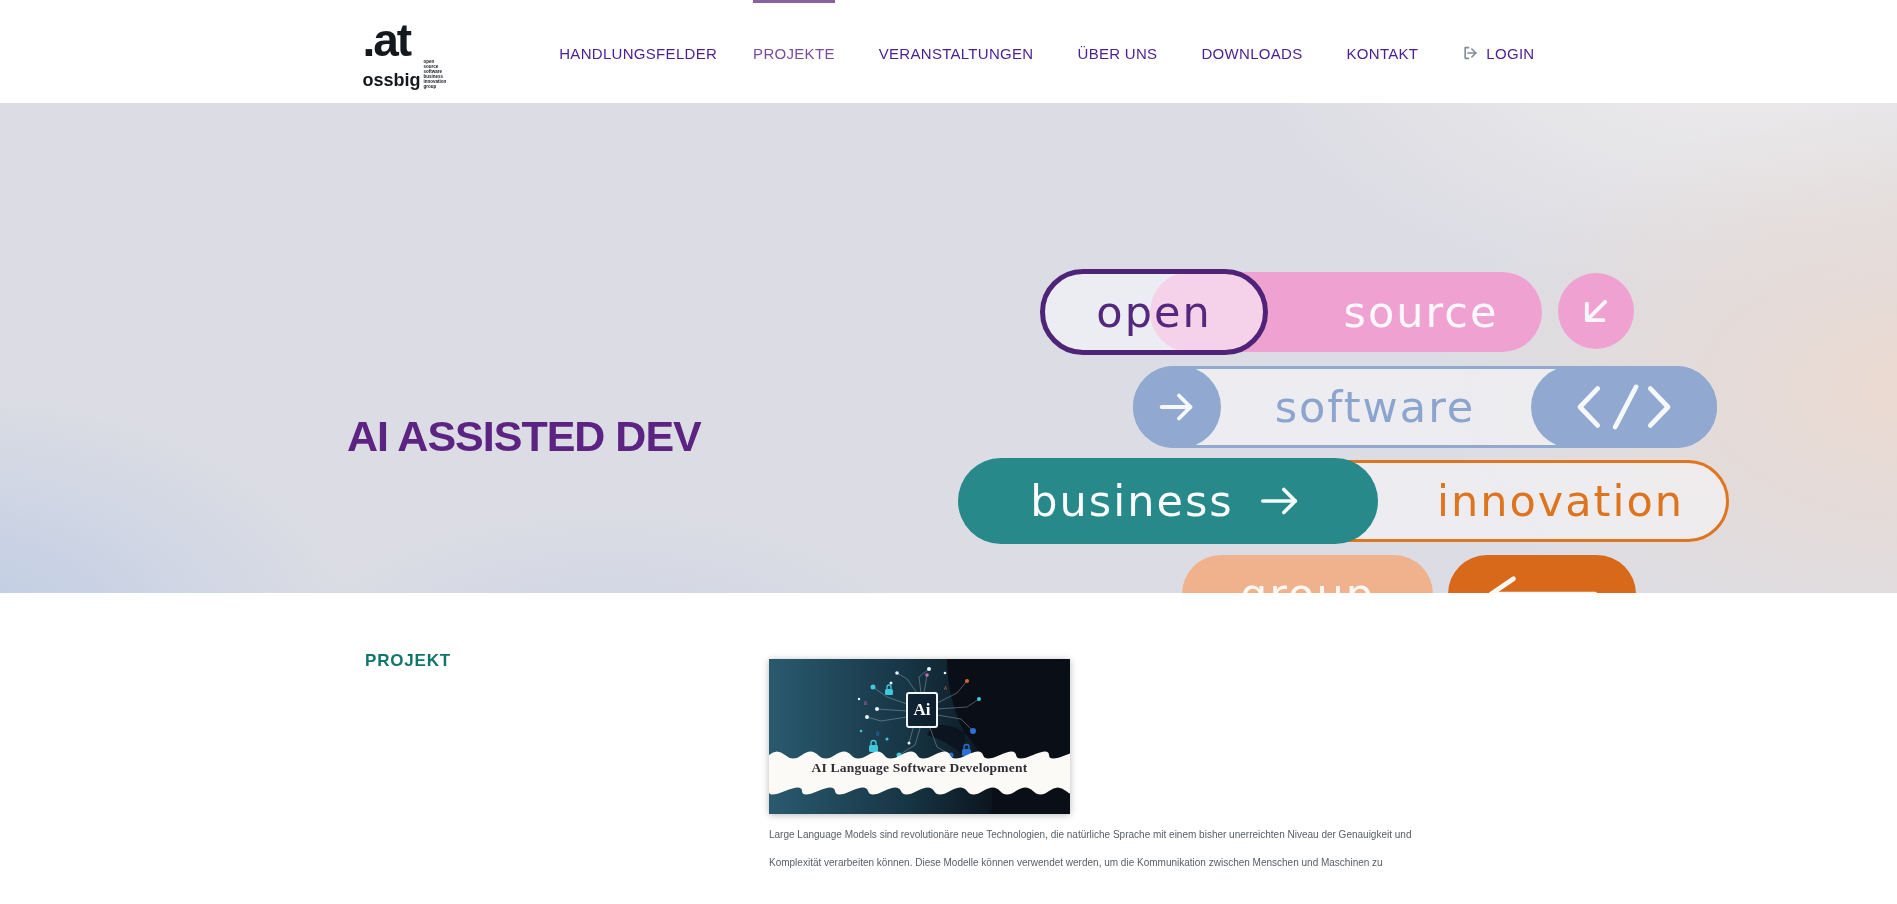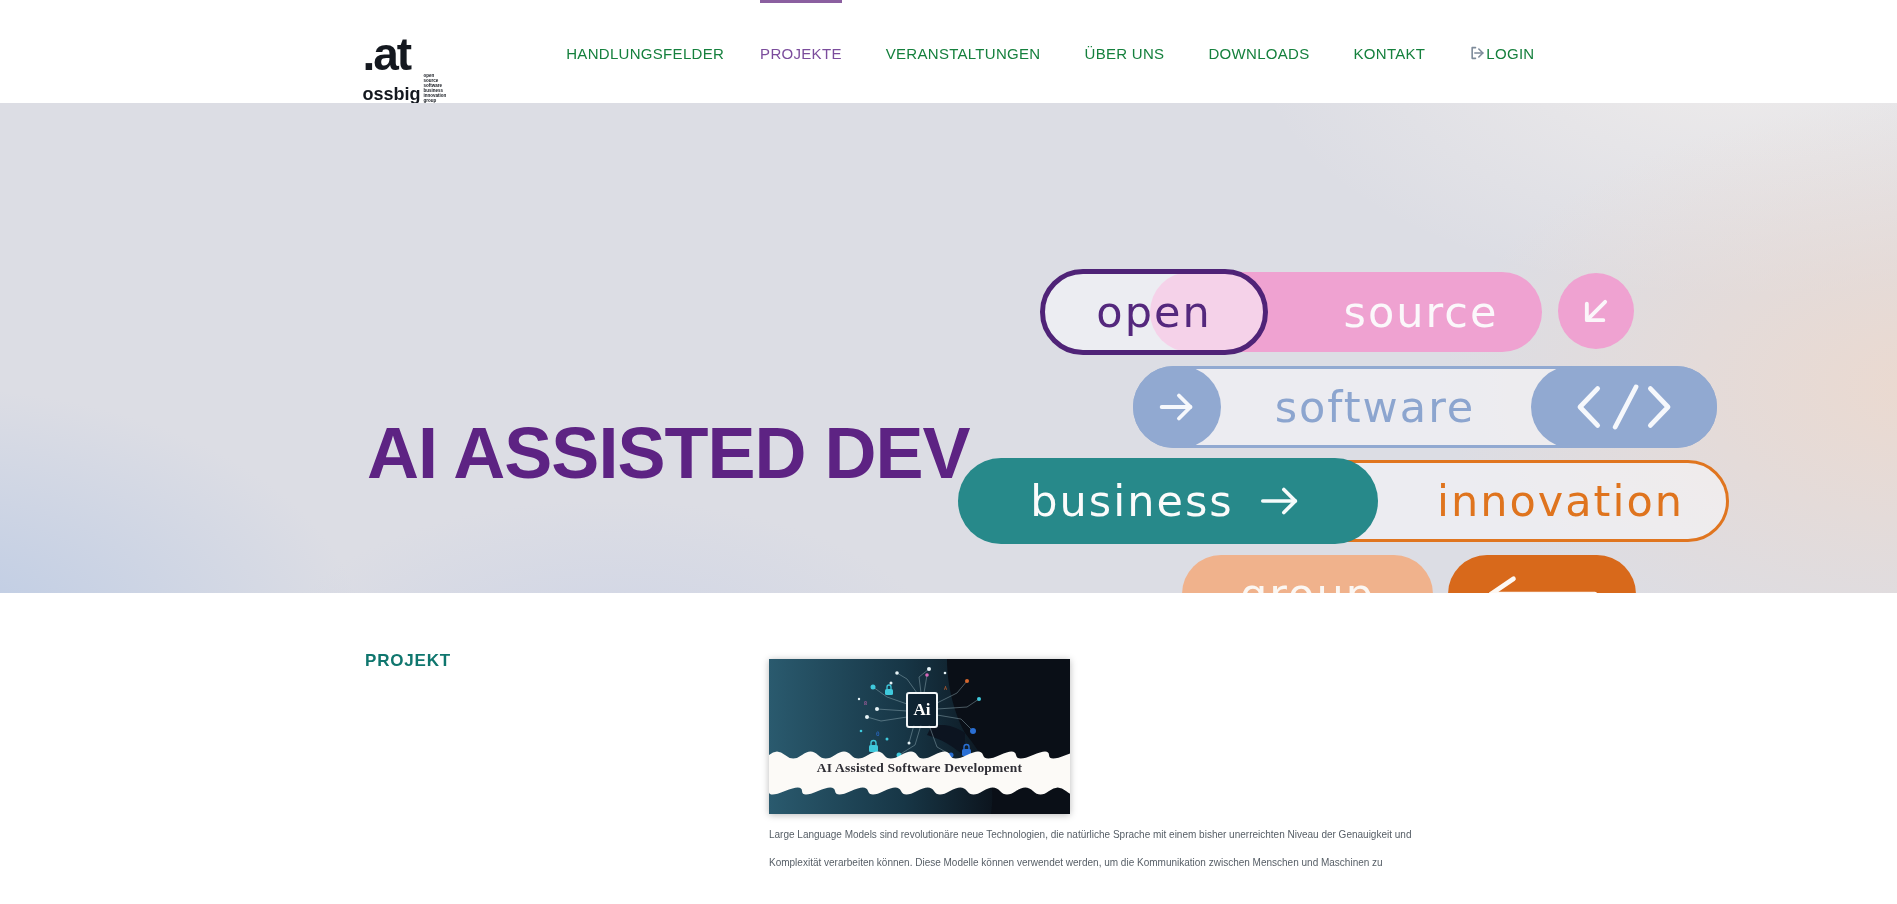--- a/index.html
+++ b/index.html
@@ -3,46 +3,46 @@
 <meta charset="utf-8">
 <style>
   * { margin:0; padding:0; box-sizing:border-box; }
   html,body { width:1897px; height:904px; overflow:hidden; background:#fff;
               font-family:"Liberation Sans", sans-serif; }
   .page { position:relative; width:1897px; height:904px; }
 
   
   header { position:relative; height:103px; background:#fff; }
   .header-inner { position:relative; width:1172px; height:103px; margin:0 auto;
-                  display:flex; align-items:flex-end; justify-content:space-between; }
+                  display:flex; align-items:center; justify-content:space-between; }
   .logo { display:block; cursor:pointer; text-decoration:none; color:#14181f; padding-top:6px; }
   .logo-at { font-size:46px; font-weight:bold; letter-spacing:-2px; line-height:0.9; color:#14181f; }
   .logo-row { display:flex; align-items:flex-end; margin-top:-2px; }
   .logo-ossbig { font-size:18px; font-weight:bold; letter-spacing:0px; line-height:1; color:#14181f; }
   .logo-tagline { display:inline-flex; flex-direction:column; margin-left:3px;
                   font-size:4.5px; line-height:5px; font-weight:bold; color:#14181f; }
   nav { display:flex; align-items:stretch; height:103px; }
   .nav-item { display:flex; align-items:center; height:103px; padding:0 0;
-              margin-left:44px; font-size:15px; letter-spacing:0.3px; color:#15803d;
+              margin-left:44px; font-size:15px; letter-spacing:0.3px; color:#4c1d95;
               text-decoration:none; border-top:3px solid transparent; cursor:pointer; }
   .nav-item:first-child { margin-left:0; }
   .nav-item.active { color:#7b4c9c; border-top-color:#8b5fa0;margin-left:36px; }
-  .nav-item.login { }
+  .nav-item.login { gap:7px; }
   .nav-item.login svg { display:block; }
 
   
   .hero { position:relative; height:490px;
     background-color:#dcdde4;
     background-image:
       radial-gradient(900px 520px at 102% 58%, rgba(236,217,206,0.95) 0%, rgba(236,220,211,0) 55%),
       radial-gradient(760px 440px at -4% 110%, rgba(185,201,228,0.95) 0%, rgba(188,203,228,0) 58%),
       radial-gradient(820px 420px at 92% -12%, rgba(240,237,236,0.95) 0%, rgba(239,236,235,0) 60%),
       radial-gradient(640px 330px at 32% 118%, rgba(203,210,230,0.9) 0%, rgba(204,211,230,0) 55%);
   }
-  .hero-title { position:absolute; left:367px; top:309px; font-size:72px; font-weight:bold;
+  .hero-title { position:absolute; left:347px; top:309px; font-size:43px; font-weight:bold;
                 letter-spacing:-1px; color:#5d2383; }
 
   .badges { position:absolute; inset:0; }
   .badges .pill, .badges .circ { position:absolute; display:flex; align-items:center;
         justify-content:center; font-family:"DejaVu Sans", sans-serif; font-size:43px;
         letter-spacing:2px; white-space:nowrap; }
   .b-source { left:1150px; top:169px; width:392px; height:80px; background:#efa2d1;
               border-radius:40px; color:#fbf8fb; padding-left:150px; }
   .b-open   { left:1040px; top:166px; width:228px; height:86px; background:rgba(250,250,253,0.55);
               border:5px solid #4f2377; border-radius:43px; color:#54287d; }
@@ -243,19 +243,19 @@
 
         <text x="107" y="77" font-size="6" fill="#2a6fd4" font-family="DejaVu Sans Mono, monospace">0</text>
         <text x="175" y="31" font-size="5" fill="#d7672e" font-family="DejaVu Sans Mono, monospace">A</text>
         <text x="95" y="46" font-size="5" fill="#d667b8" font-family="DejaVu Sans Mono, monospace">8</text>
 
         <path fill="#fcfaf7" d="M0,96 Q8,89 16,96 T33,96 T49,96 T66,96 T82,96 T99,96 T115,96 T132,96 T148,96 T165,96 T181,96 T198,96 T214,96 T231,96 T247,96 T264,96 T280,96 T297,96 T313,96 L313,132 Q305,139 297,132 T280,132 T264,132 T247,132 T231,132 T214,132 T198,132 T181,132 T165,132 T148,132 T132,132 T115,132 T99,132 T82,132 T66,132 T49,132 T33,132 T16,132 T0,132 Z"></path>
       </svg>
       <div class="ai-chip">
         <span>Ai</span>
       </div>
-      <div class="proj-caption">AI Assisted Software Development</div>
+      <div class="proj-caption">AI Language Software Development</div>
     </figure>
 
     <p class="proj-desc">Large Language Models sind revolutionäre neue Technologien, die natürliche Sprache mit einem bisher unerreichten Niveau der Genauigkeit und Komplexität verarbeiten können. Diese Modelle können verwendet werden, um die Kommunikation zwischen Menschen und Maschinen zu</p>
   </section>
 
 </div>
 
 </body></html>

